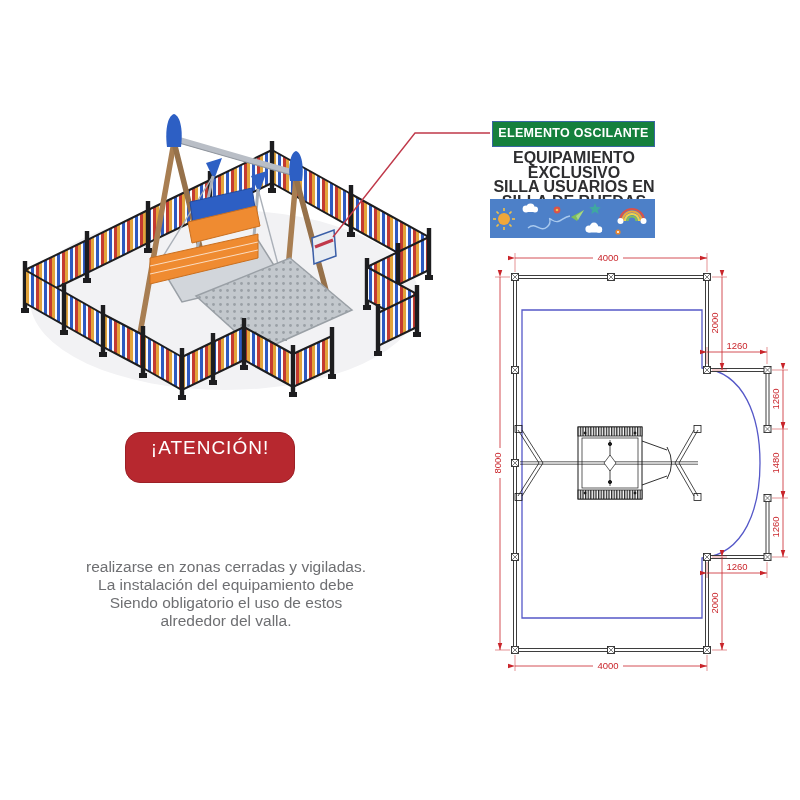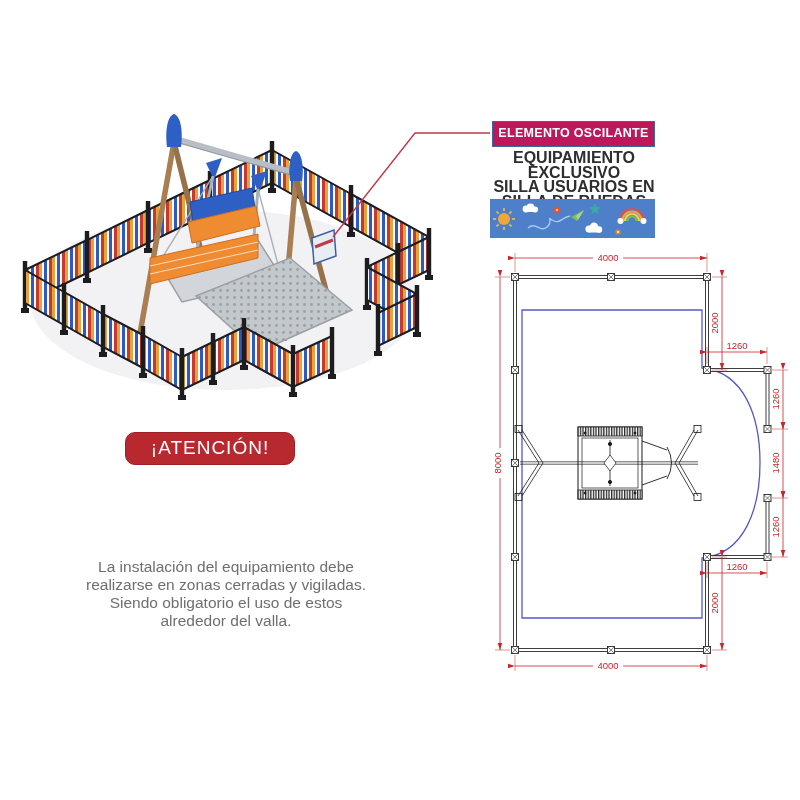--- a/index.html
+++ b/index.html
@@ -2,29 +2,29 @@
 <html><head>
 <meta charset="utf-8">
 <style>
   html,body{margin:0;padding:0;background:#fff;}
   .page{position:relative;width:800px;height:800px;background:#fff;overflow:hidden;
         font-family:"Liberation Sans",sans-serif;}
   .illus{position:absolute;left:0;top:80px;width:500px;height:350px;}
   .plan{position:absolute;left:490px;top:245px;width:310px;height:435px;}
 
   .banner{position:absolute;left:492px;top:121px;width:163px;height:26px;
-          background:#be185d;border:1.5px solid #3a66a3;box-sizing:border-box;
+          background:#15803d;border:1.5px solid #3a66a3;box-sizing:border-box;
           color:#fff;font-size:12.5px;font-weight:bold;text-align:center;
           line-height:22px;letter-spacing:.3px;}
   .subtitle{position:absolute;left:478px;top:151px;width:192px;text-align:center;
             color:#2e2e30;font-size:16px;font-weight:bold;line-height:14.5px;}
   .doodle-strip{position:absolute;left:490px;top:199px;width:165px;height:39px;}
 
-  .ribbon{position:absolute;left:125px;top:432px;width:170px;height:33px;
-          background:#b7282f;border:1px solid #9c2026;border-radius:10px;
+  .ribbon{position:absolute;left:125px;top:432px;width:170px;height:51px;
+          background:#b7282f;border:1px solid #9c2026;border-radius:15px;
           box-sizing:border-box;color:#fff;font-size:19px;text-align:center;
           line-height:30px;letter-spacing:1px;}
   .para{position:absolute;left:10px;width:432px;text-align:center;
         color:#6e6f72;font-size:15.5px;line-height:18px;}
   .para1{top:479px;}
   .para2{top:558px;}
 </style>
 </head>
 <body>
 
@@ -435,19 +435,19 @@
           <rect x="593" y="660" width="30" height="11" fill="#fff"></rect>
          <text x="608" y="669">4000</text>
         </g>
     </g>
   </svg>
 
   <div class="ribbon">¡ATENCIÓN!</div>
 
 
   <div class="para para2">
+    <div>realizarse en zonas cerradas y vigiladas.</div>
     <div>La instalación del equipamiento debe</div>
-    <div>realizarse en zonas cerradas y vigiladas.</div>
     <div>Siendo obligatorio el uso de estos</div>
     <div>alrededor del valla.</div>
   </div>
 
 </div>
 
 </body></html>

